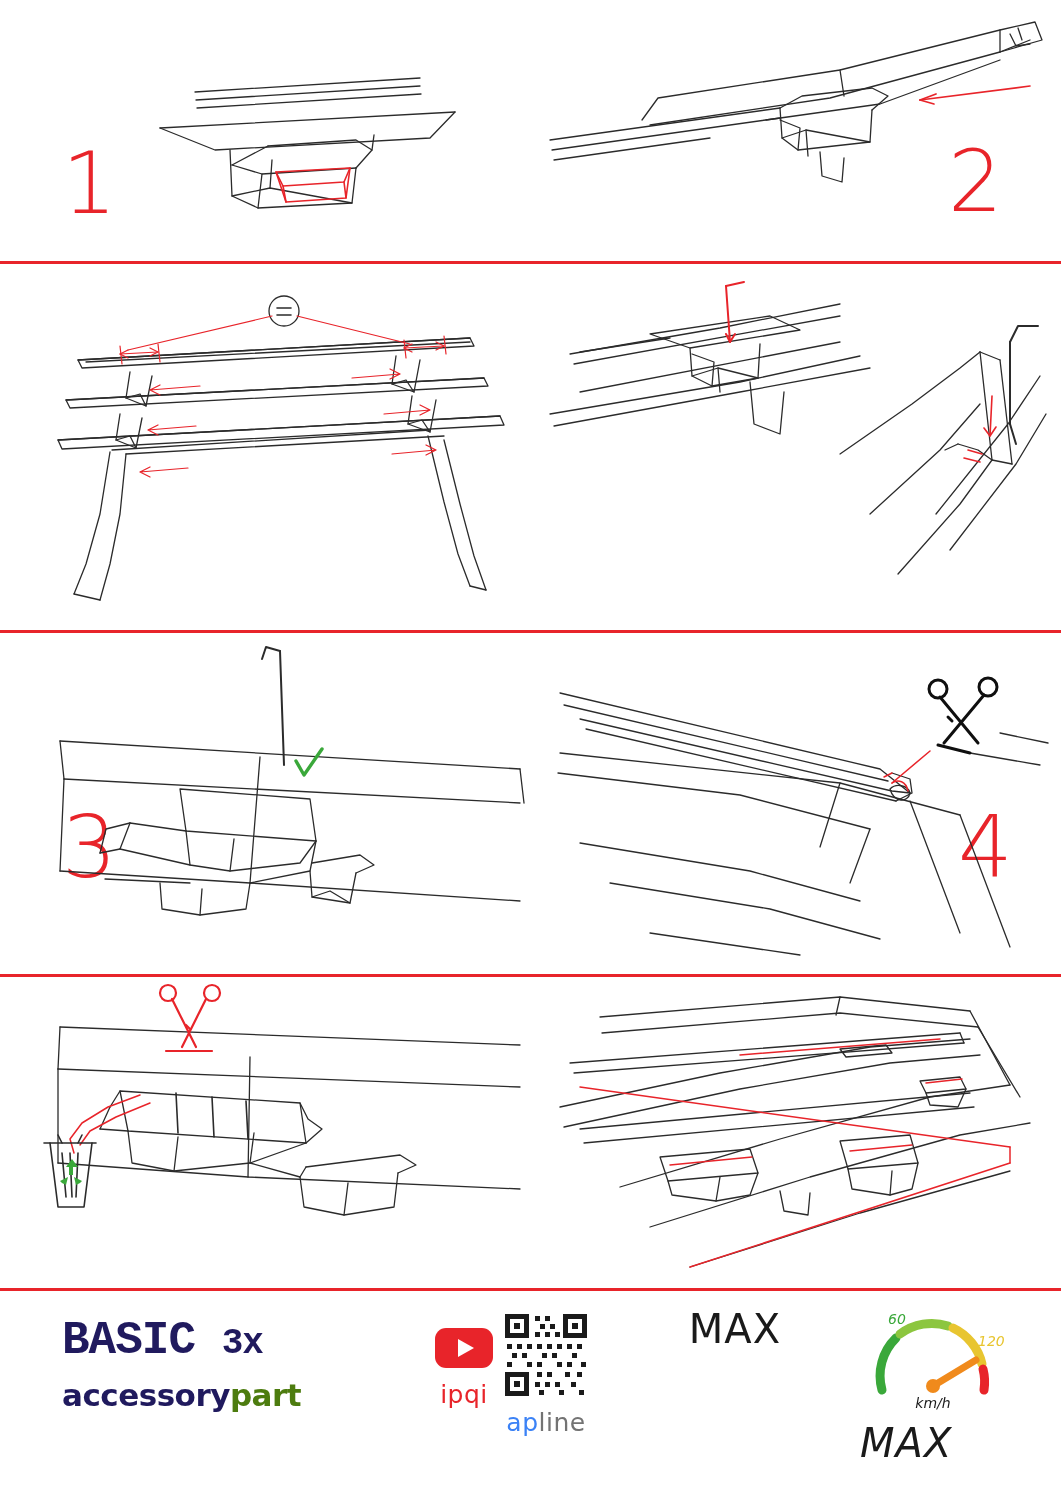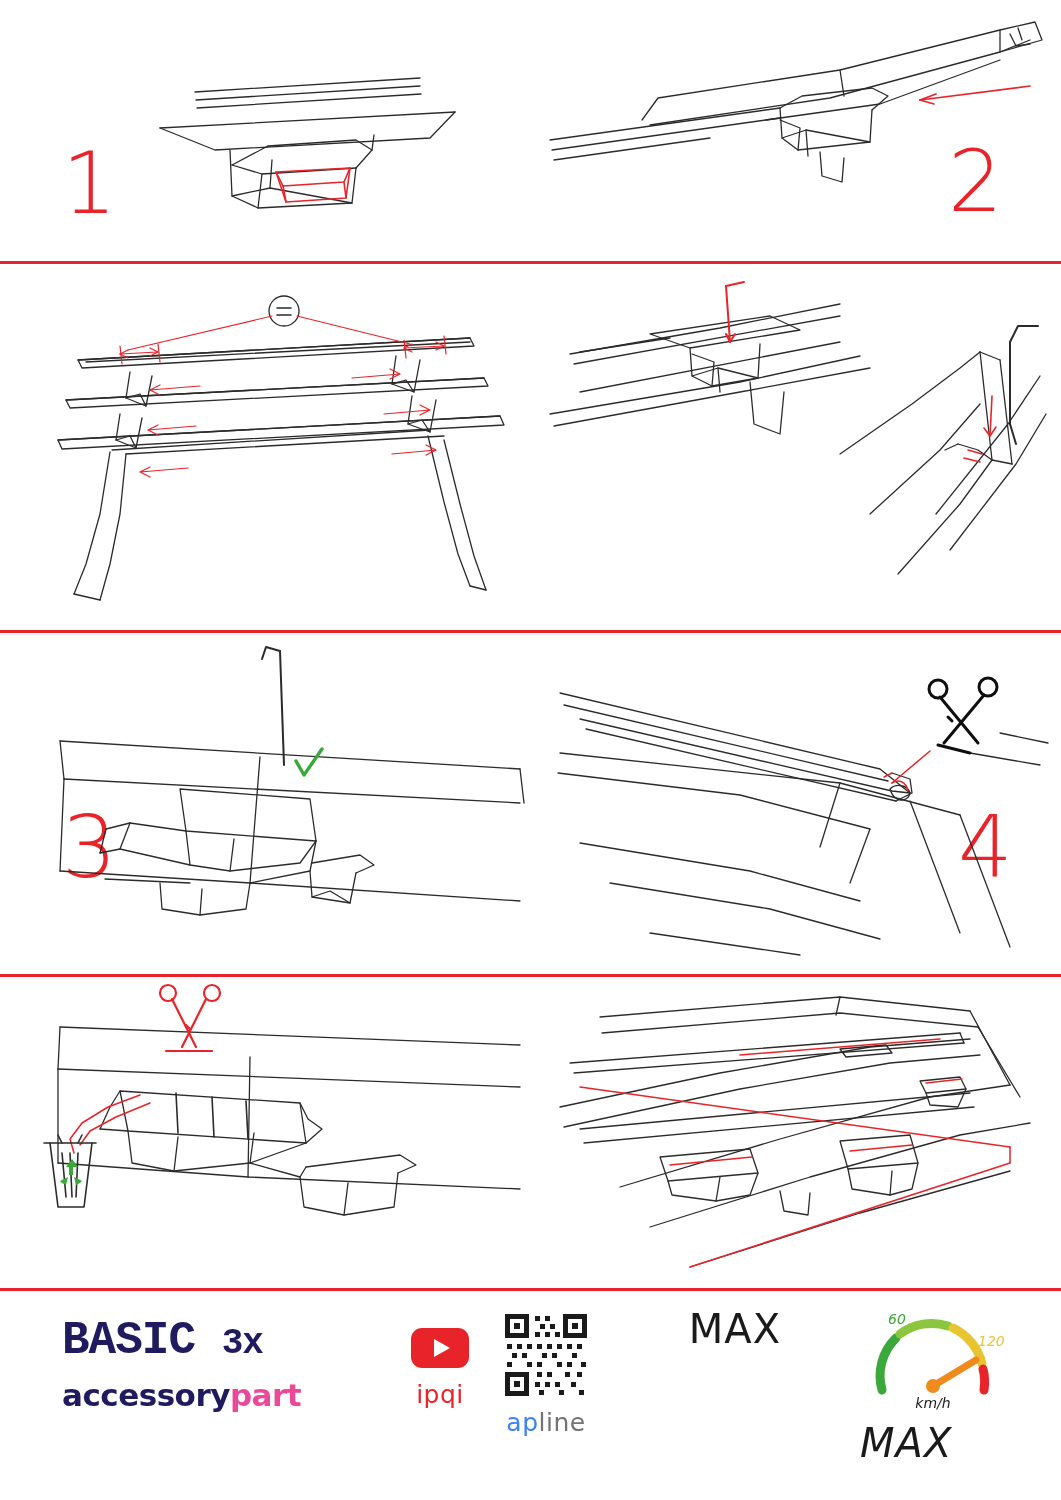--- a/index.html
+++ b/index.html
@@ -78,21 +78,21 @@
   .brand-bottom {
     margin-top: 16px;
     font-family: "DejaVu Sans", sans-serif;
     font-weight: bold;
     font-size: 31px;
     line-height: 1;
     color: #201a5e;
     letter-spacing: -0.5px;
   }
   .brand-bottom .part {
-    color: #ec4899;
+    color: #4d7c0f;
   }
 
   .logo-cell {
     position: absolute;
     text-align: center;
   }
   .logo-cap {
     font-family: "DejaVu Sans", sans-serif;
     font-size: 25px;
     margin-top: 6px;
@@ -487,21 +487,21 @@
       <div class="brand-top">
         <span>BASIC</span>
         <span class="x">3x</span>
       </div>
       <div class="brand-bottom">
         <span>accessory</span><span class="part">part</span>
       </div>
     </div>
 
 
-    <div class="logo-cell" style="left:392px;top:34px;width:96px">
+    <div class="logo-cell" style="left:416px;top:34px;width:96px">
       <div>
         <svg width="62" height="46" viewBox="0 0 62 46">
           <rect x="2" y="4" width="58" height="40" rx="11" fill="#e8242a"></rect>
           <path d="M25 15 L41 24 L25 33 Z" fill="#ffffff"></path>
         </svg>
       </div>
       <div class="logo-cap cap-ipqi">ipqi</div>
     </div>
 
     <div class="logo-cell" style="left:476px;top:22px;width:140px">

